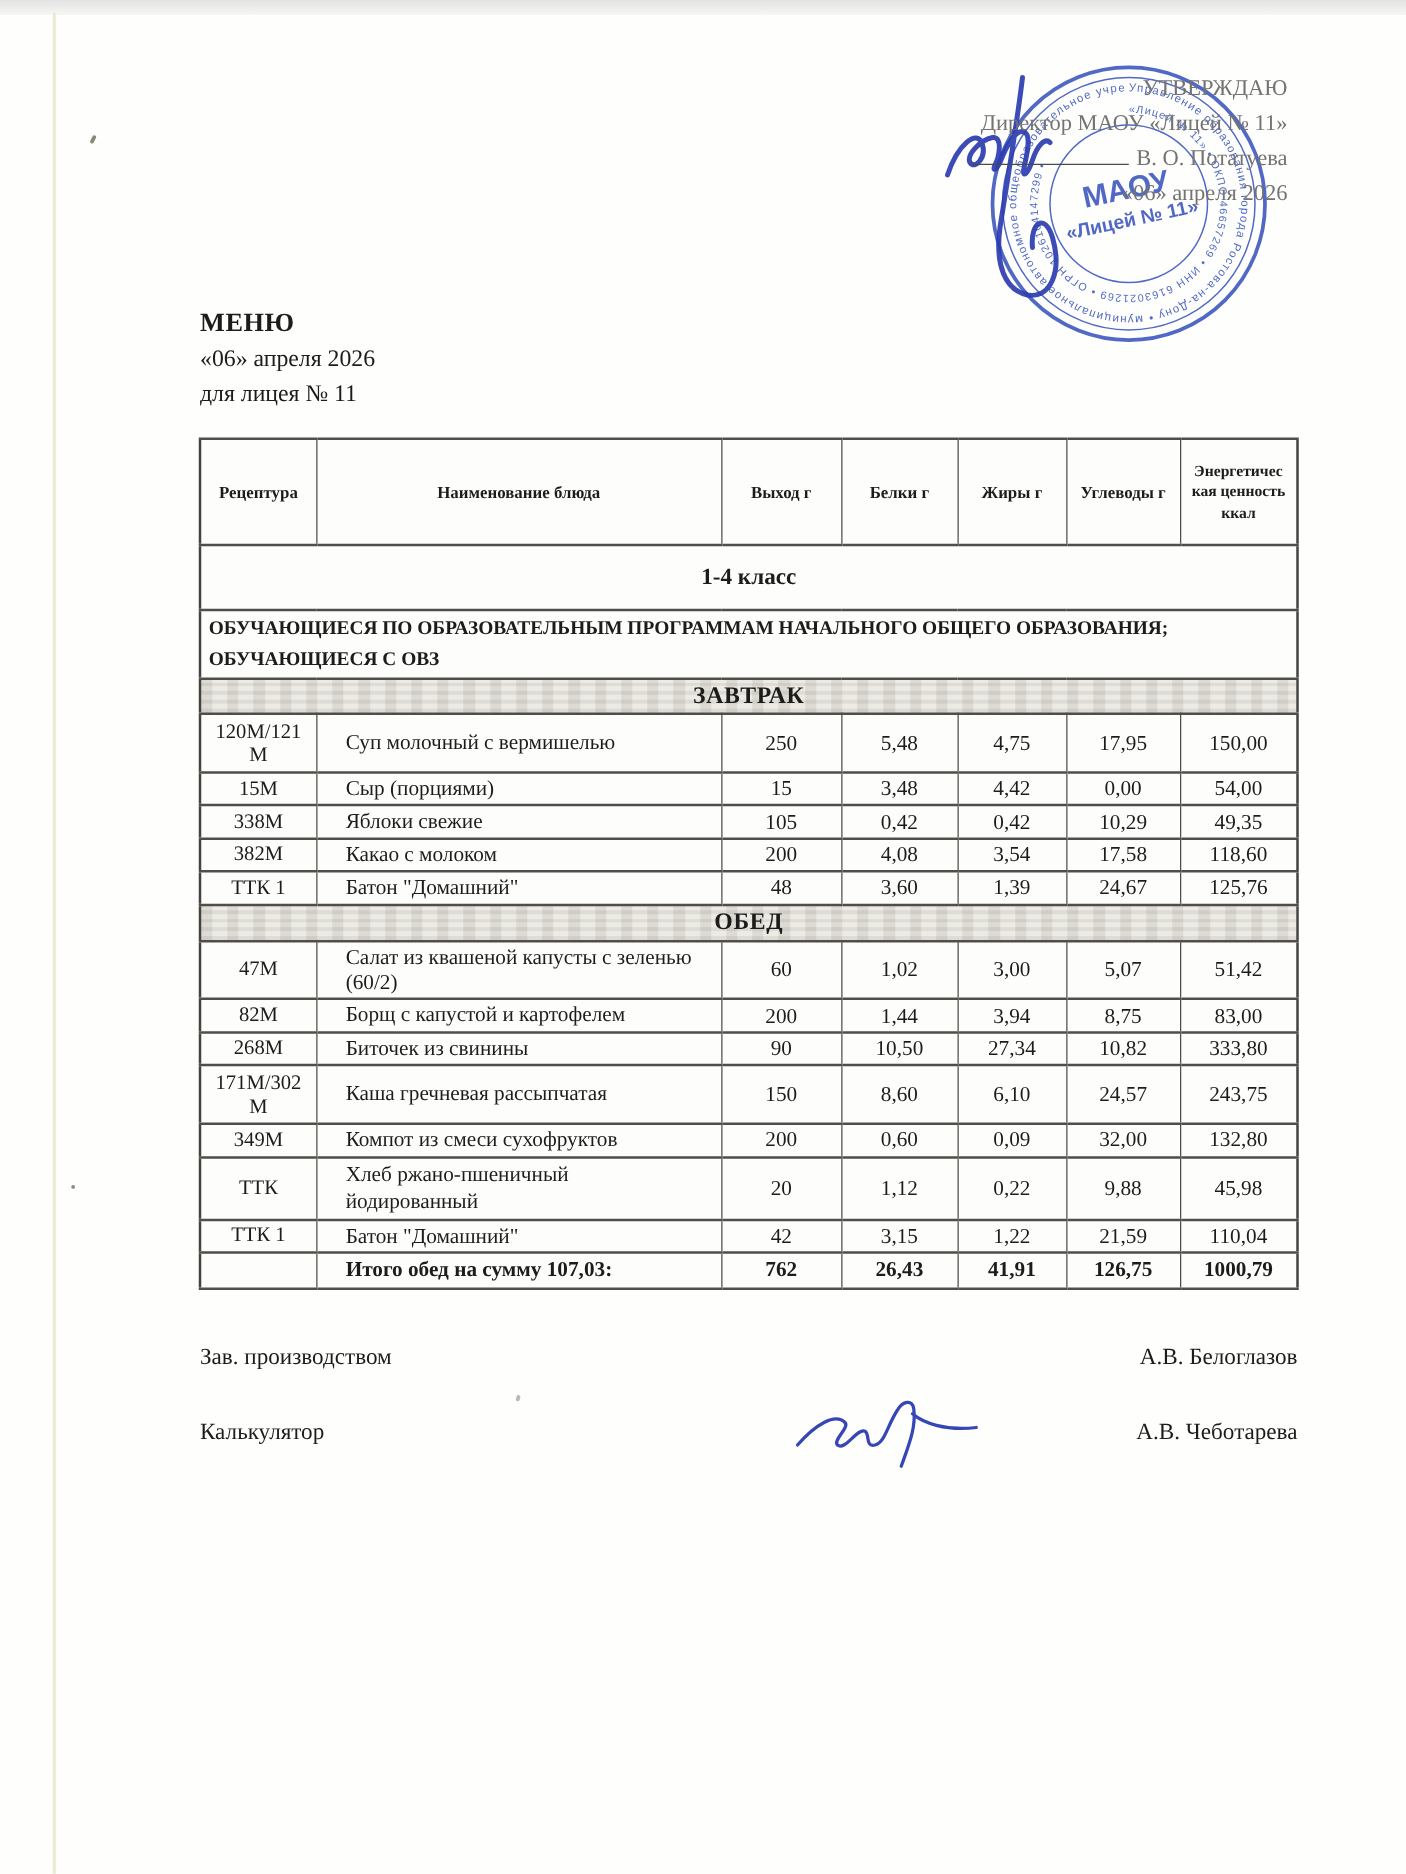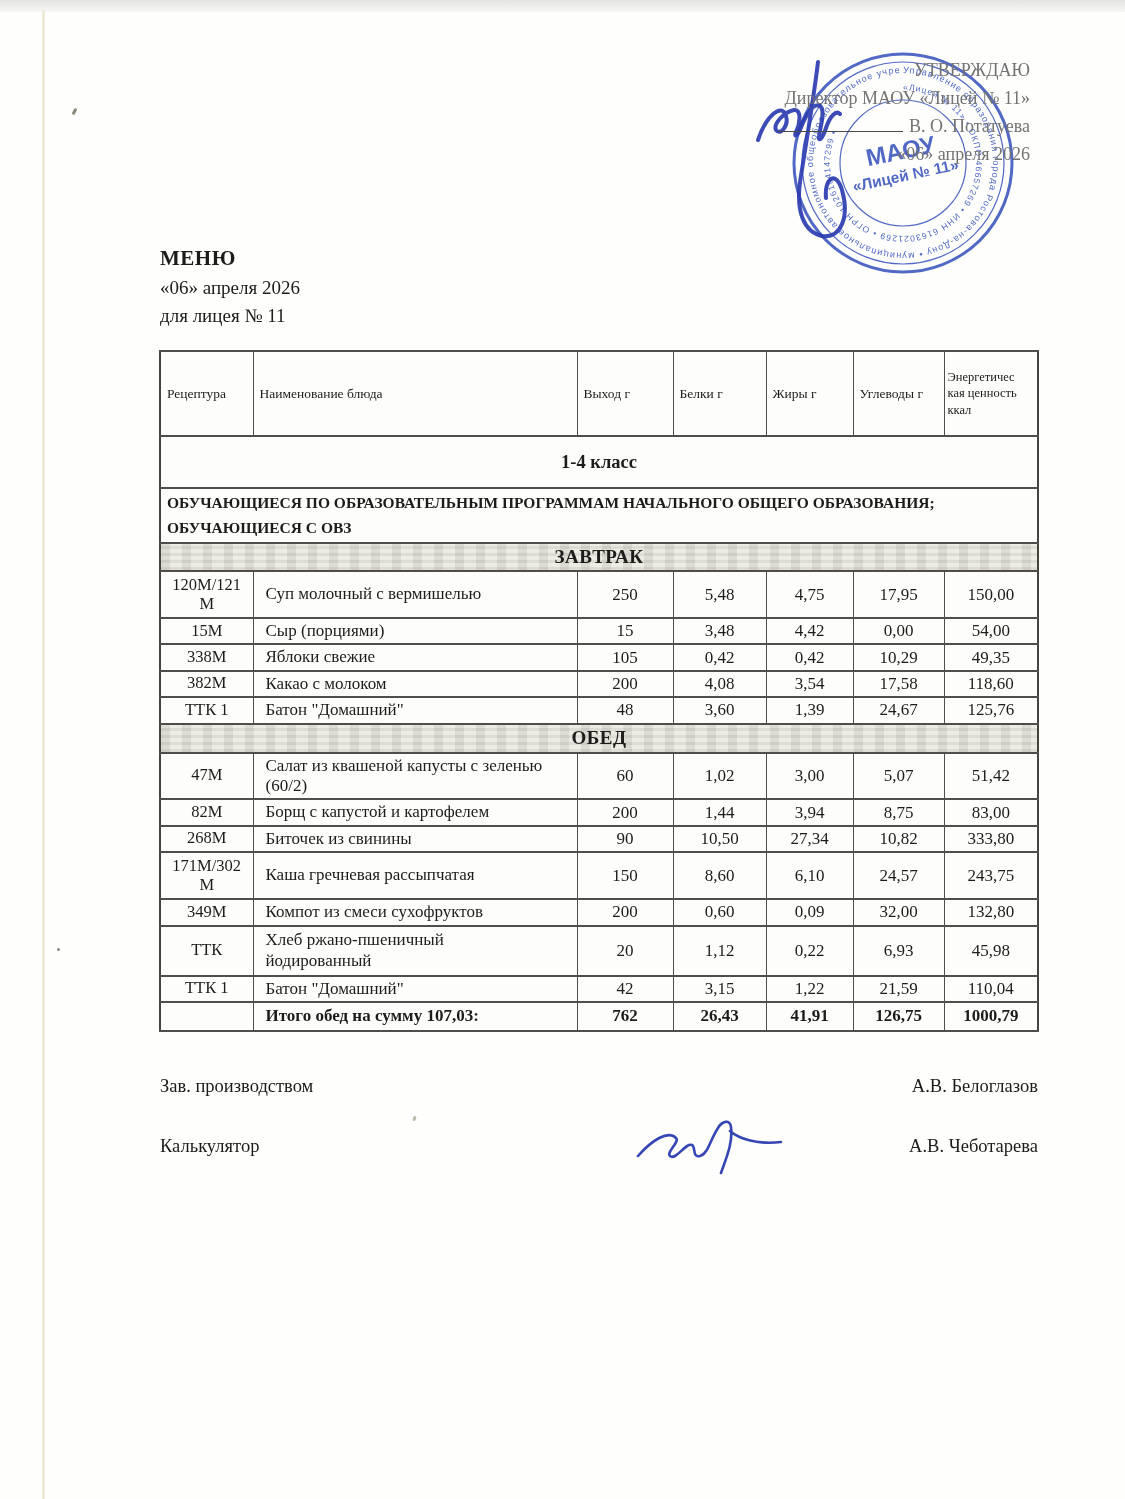--- a/index.html
+++ b/index.html
@@ -34,24 +34,24 @@
   .title-block{position:absolute;left:160px;top:246px;width:878px;text-align:left;}
   .title-line1{font-weight:bold;font-size:21px;letter-spacing:.5px;}
   .title-line2,.title-line3{font-size:19px;margin-top:6px;}
 
   
   .menu-table{position:absolute;left:159px;top:350px;border-collapse:collapse;
     table-layout:fixed;width:879px;background:#fdfdfb;}
   .menu-table td{border:1.6px solid #504e48;border-top-width:2.4px;border-bottom-width:2.4px;
     padding:2px 6px;font-size:17px;vertical-align:middle;overflow:hidden;}
   .menu-table{border:2.6px solid #45433e;}
-  td.hdr{font-weight:normal;font-size:13.5px;line-height:1.3;white-space:pre-line;}
+  td.hdr{font-weight:bold;font-size:13.5px;text-align:center;line-height:1.3;white-space:pre-line;}
   td.hdr-energy{font-size:12.5px;padding:2px 3px;}
   td.col-code{text-align:center;font-size:16.5px;white-space:pre-line;line-height:1.15;}
-  td.col-dish{text-align:left;white-space:pre-line;line-height:1.2;padding-left:12px;}
+  td.col-dish{text-align:left;white-space:pre-line;line-height:1.2;padding-left:23px;}
   td.num{text-align:center;}
   tr.total-row td{font-weight:bold;}
   td.section-cell{font-weight:bold;font-size:19px;text-align:center;letter-spacing:.5px;
     background-color:#ebe9e3;
     background-image:
       repeating-linear-gradient(90deg, rgba(120,118,105,.14) 0 9px, rgba(235,233,226,.05) 9px 21px),
       repeating-linear-gradient(0deg, rgba(100,98,88,.10) 0 3px, rgba(250,250,246,.12) 3px 7px);}
   td.class-cell{font-weight:bold;font-size:18.5px;text-align:center;}
   td.category-cell{font-weight:bold;font-size:15.5px;text-align:left;line-height:1.55;white-space:pre-line;}
 
@@ -245,21 +245,21 @@
       <td class="num">32,00</td>
       <td class="num">132,80</td>
     </tr>
     <tr style="height:50px">
       <td class="col-code">ТТК</td>
       <td class="col-dish">Хлеб ржано-пшеничный
 йодированный</td>
       <td class="num">20</td>
       <td class="num">1,12</td>
       <td class="num">0,22</td>
-      <td class="num">6,93</td>
+      <td class="num">9,88</td>
       <td class="num">45,98</td>
     </tr>
     <tr style="height:26px">
       <td class="col-code">ТТК 1</td>
       <td class="col-dish">Батон "Домашний"</td>
       <td class="num">42</td>
       <td class="num">3,15</td>
       <td class="num">1,22</td>
       <td class="num">21,59</td>
       <td class="num">110,04</td>

